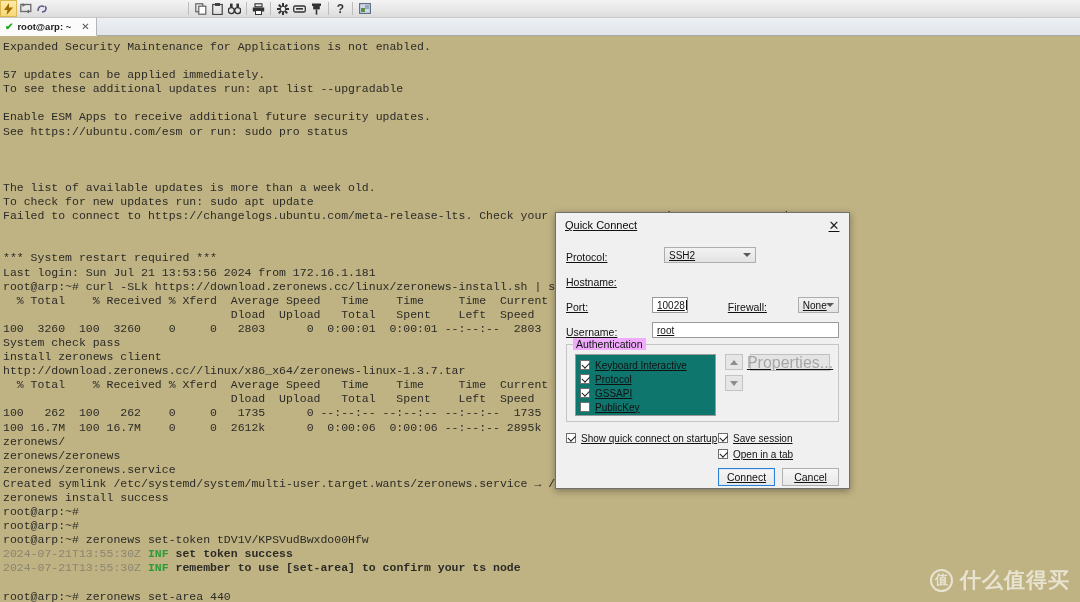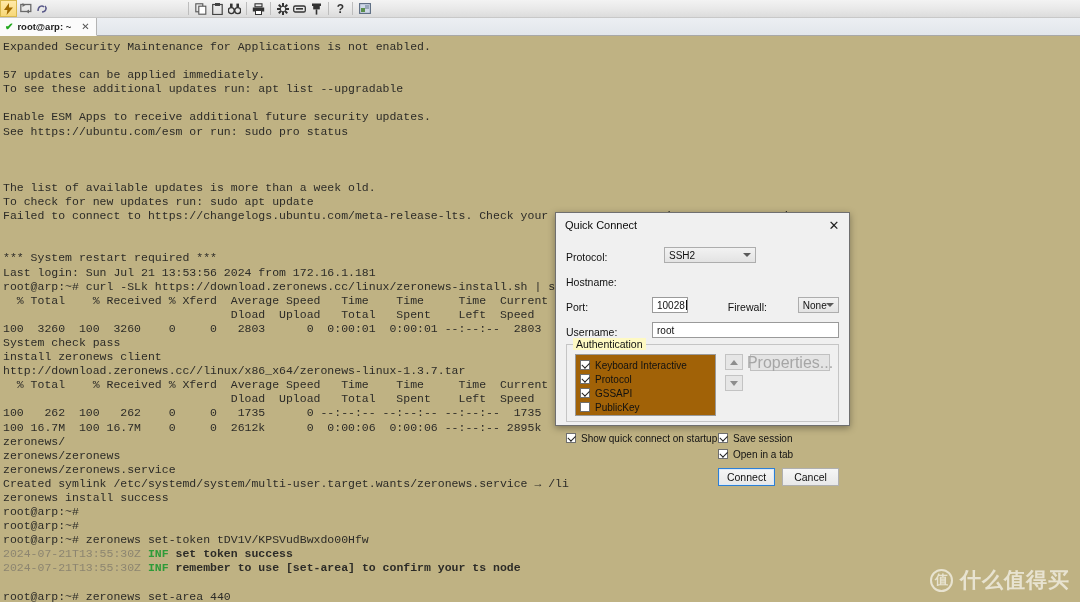--- a/index.html
+++ b/index.html
@@ -73,25 +73,25 @@
     white-space: pre;
   }
   #terminal .line { height: 14.1px; }
   #terminal .ts { color: #8c8570; }
   #terminal .inf { color: #2e9b38; font-weight: bold; }
   #terminal .msg { font-weight: bold; }
 
   
   #dialog {
     position: absolute; left: 555px; top: 212px;
-    width: 295px; height: 214px;
+    width: 295px; height: 277px;
     background: #f0f0f0;
     border: 1px solid #6f6f6f;
     box-shadow: 0 2px 7px rgba(0,0,0,.35);
-    font-size: 10.5px; color: #111;
+    font-size: 10.5px; color: #111; text-decoration: underline;
   }
   #dlg-title {
     height: 24px; padding: 0 6px 0 9px;
     display: flex; align-items: center; justify-content: space-between;
     background: #f0f0f0;
   }
   #dlg-title .t { font-size: 11px; color: #0a0a0a; }
   #dlg-close {
     width: 18px; height: 16px; display:flex;align-items:center;justify-content:center;
     font-size: 13px; color: #222; line-height: 1;
@@ -125,26 +125,26 @@
   #firewall-label { width: 46px; flex: 0 0 46px; margin-left: 16px; font-size: 10.5px; }
   #firewall-select { width: 110px; }
   #username-input { width: 205px; }
 
   
   #auth-group {
     margin-top: 6px; border: 1px solid #c5c5c5; position: relative;
     padding: 9px 8px 9px 8px; height: 78px;
   }
   #auth-legend {
-    position: absolute; top: -7px; left: 6px; background: #fef9c3;
+    position: absolute; top: -7px; left: 6px; background: #f0abfc;
     padding: 0 3px; font-size: 10.5px; color: #111;
   }
   #auth-inner { display: flex; align-items: flex-start; }
   #auth-list {
-    width: 148px; height: 62px; background: #a16207; border: 1px solid #9a9a9a;
+    width: 148px; height: 62px; background: #0f766e; border: 1px solid #9a9a9a;
     padding: 3px 0 0 4px;
   }
   .auth-item { display: flex; align-items: center; height: 14px; font-size: 10px; }
   .cbox {
     width: 10px; height: 10px; background: #fff; border: 1px solid #6f6f6f;
     margin-right: 5px; position: relative; flex: 0 0 10px;
   }
   .cbox.checked::after {
     content: ""; position: absolute; left: 1px; top: 1px;
     width: 6px; height: 3.5px; border-left: 1.6px solid #1f1f1f;

